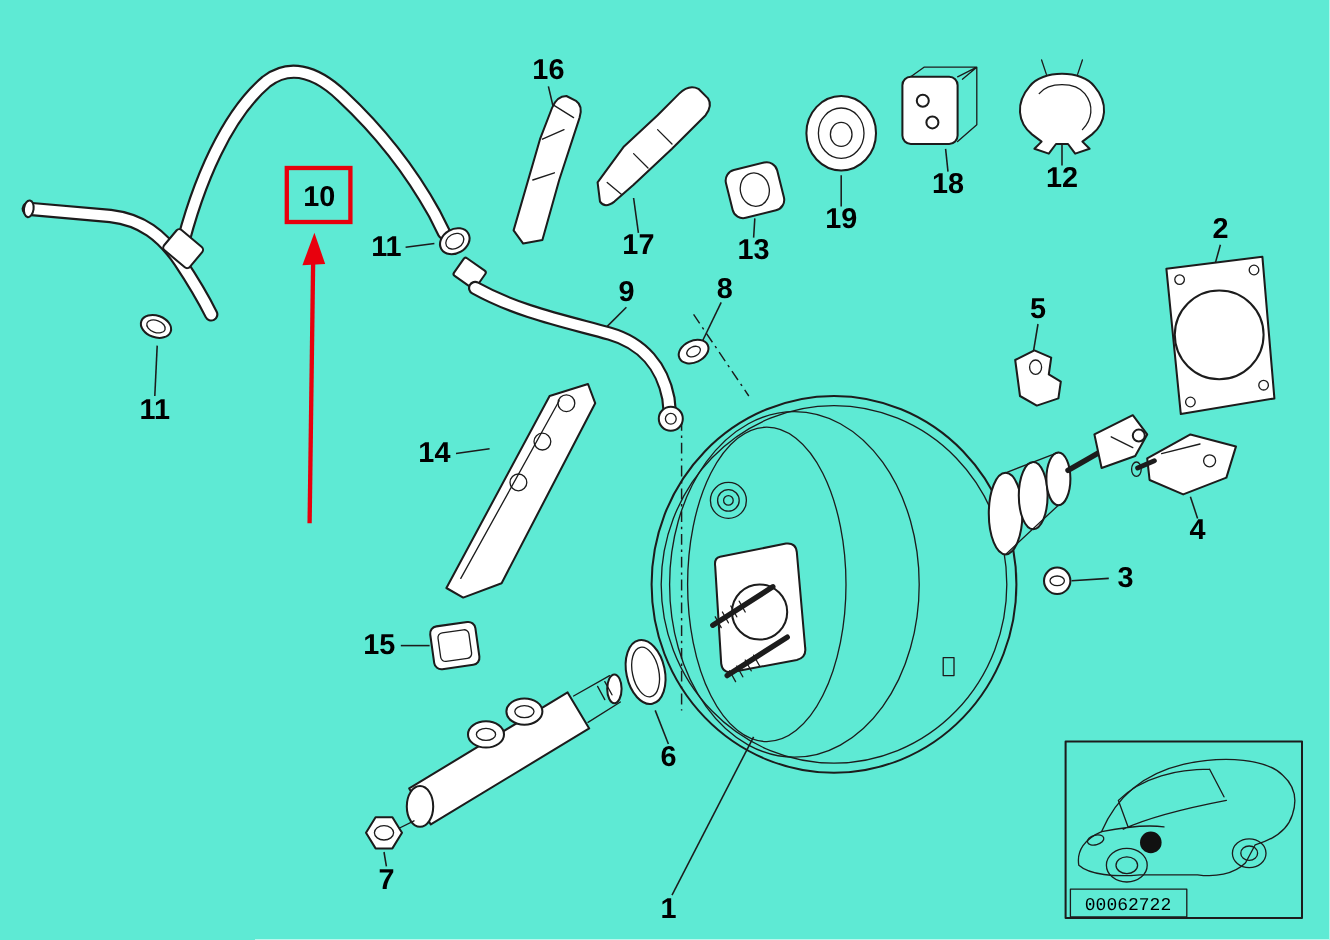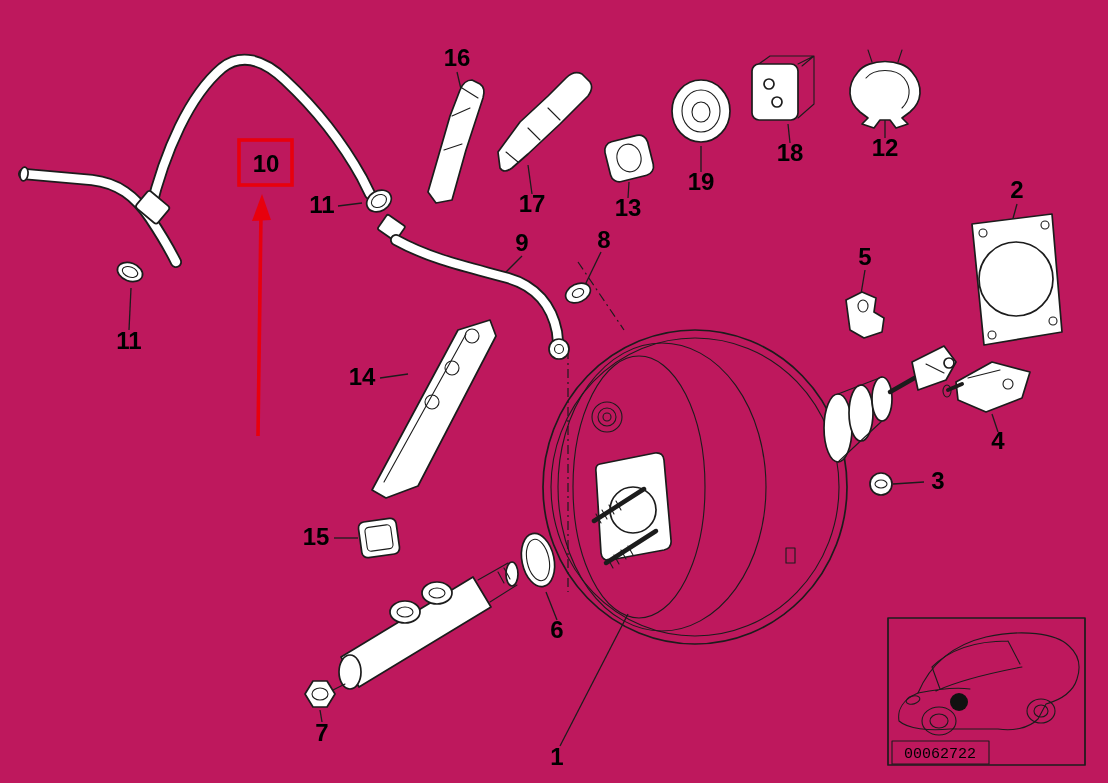--- a/index.html
+++ b/index.html
@@ -1,16 +1,16 @@
 <!DOCTYPE html>
 <html><head>
 <meta charset="utf-8">
 <style>
   html,body{margin:0;padding:0;background:#ffffff;}
-  .stage{position:relative;width:1108px;height:783px;background:#be185d;overflow:hidden;
+  .stage{position:relative;width:1108px;height:783px;background:#5eead4;overflow:hidden;
          font-family:"Liberation Sans",sans-serif;}
   svg{display:block;}
   .ln{fill:none;stroke:#1c1c1c;stroke-width:1.7;stroke-linecap:round;stroke-linejoin:round;}
   .thin{stroke-width:1.1;}
   .wfill{fill:#ffffff;stroke:#1c1c1c;stroke-width:1.7;stroke-linejoin:round;}
   .tubeO{fill:none;stroke:#1c1c1c;stroke-width:12;stroke-linecap:round;}
   .tubeI{fill:none;stroke:#ffffff;stroke-width:8.4;stroke-linecap:round;}
   .leader{stroke:#1c1c1c;stroke-width:1.3;fill:none;}
   .dash{stroke:#1c1c1c;stroke-width:1.2;fill:none;stroke-dasharray:9 4 2 4;}
   .lbl{font-family:"Liberation Sans",sans-serif;font-weight:bold;font-size:24px;fill:#000;text-anchor:middle;cursor:pointer;}

